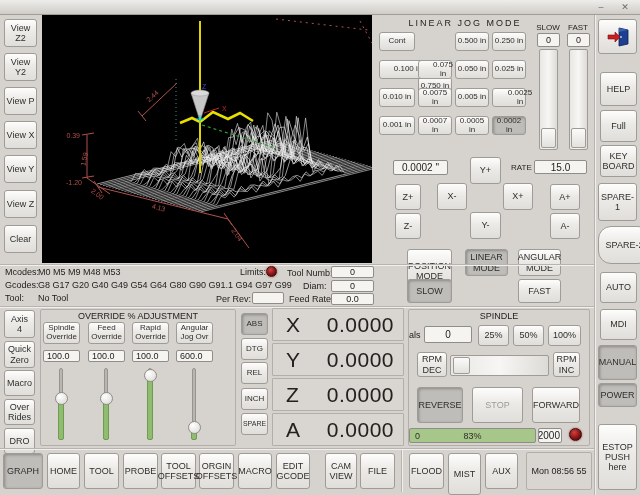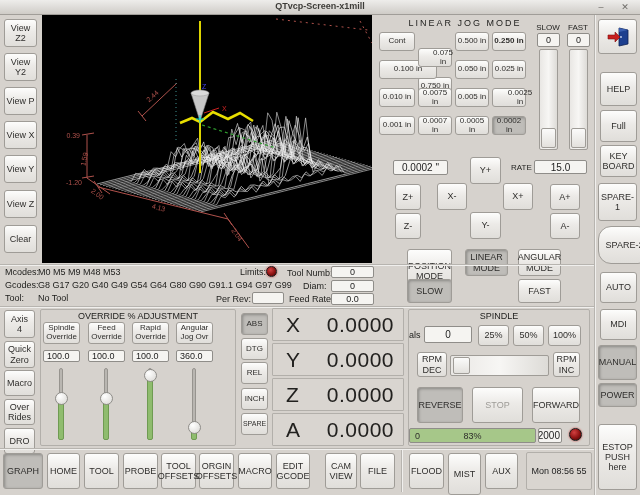--- a/index.html
+++ b/index.html
@@ -74,21 +74,20 @@
     display:flex;align-items:center;box-sizing:border-box;
   }
   .dro-letter{font-size:21px;color:#22211f;padding-left:13px;flex:0 0 auto;}
   .dro-value{font-size:21px;color:#22211f;margin-left:auto;padding-right:9px;letter-spacing:.5px;}
   .graph{position:absolute;background:#000;}
 </style>
 </head>
 <body>
 
 <div class="titlebar">
-  <span class="title">QTvcp-Screen-x1mill</span>
   <span class="winbtn" style="right:32px;">–</span>
   <span class="winbtn" style="right:8px;">✕</span>
 </div>
 
 <div class="btn" style="left:4px;top:19px;width:33px;height:28px;">View Z2</div>
 <div class="btn" style="left:4px;top:53px;width:33px;height:28px;">View Y2</div>
 <div class="btn" style="left:4px;top:87px;width:33px;height:28px;">View P</div>
 <div class="btn" style="left:4px;top:121px;width:33px;height:28px;">View X</div>
 <div class="btn" style="left:4px;top:155px;width:33px;height:28px;">View Y</div>
 <div class="btn" style="left:4px;top:190px;width:33px;height:28px;">View Z</div>
@@ -173,23 +172,23 @@
       <text x="160" y="74" font-size="7" fill="#4444ee">Z</text>
     </g>
   </svg>
 </div>
 
 <div class="lbl" style="left:400px;top:18px;width:130px;text-align:center;letter-spacing:2px;">LINEAR JOG MODE</div>
 
 <div class="btn small" style="left:379px;top:32px;width:36px;height:19px;">Cont</div>
 <div class="btn small" style="left:418px;top:32px;width:34px;height:19px;margin-top:45px;">0.750 in</div>
 <div class="btn small" style="left:455px;top:32px;width:34px;height:19px;">0.500 in</div>
-<div class="btn small" style="left:492px;top:32px;width:34px;height:19px;font-weight:bold;">0.250 in</div>
+<div class="btn small" style="left:492px;top:32px;width:34px;height:19px;">0.250 in</div>
 <div class="btn small" style="left:379px;top:60px;width:58px;height:19px;">0.100 in</div>
-<div class="btn small" style="left:418px;top:48px;width:34px;height:19px;padding-left:16px;">0.075 in</div>
+<div class="btn small" style="left:418px;top:60px;width:34px;height:19px;padding-left:16px;">0.075 in</div>
 <div class="btn small" style="left:455px;top:60px;width:34px;height:19px;">0.050 in</div>
 <div class="btn small" style="left:492px;top:60px;width:34px;height:19px;">0.025 in</div>
 <div class="btn small" style="left:379px;top:88px;width:36px;height:19px;">0.010 in</div>
 <div class="btn small" style="left:418px;top:88px;width:34px;height:19px;">0.0075 in</div>
 <div class="btn small" style="left:455px;top:88px;width:34px;height:19px;">0.005 in</div>
 <div class="btn small" style="left:492px;top:88px;width:34px;height:19px;padding-left:22px;">0.0025 in</div>
 <div class="btn small" style="left:379px;top:116px;width:36px;height:19px;">0.001 in</div>
 <div class="btn small" style="left:418px;top:116px;width:34px;height:19px;">0.0007 in</div>
 <div class="btn small" style="left:455px;top:116px;width:34px;height:19px;">0.0005 in</div>
 <div class="btn small active" style="left:492px;top:116px;width:34px;height:19px;">0.0002 in</div>
@@ -263,21 +262,21 @@
 <div class="btn small" style="left:88px;top:322px;width:37px;height:22px;">Feed
 Override</div>
 <div class="btn small" style="left:132px;top:322px;width:37px;height:22px;">Rapid
 Override</div>
 <div class="btn small" style="left:176px;top:322px;width:37px;height:22px;">Angular
 Jog Ovr</div>
 
 <div class="field" style="left:43px;top:350px;width:37px;height:12px;justify-content:flex-start;padding-left:3px;">100.0</div>
 <div class="field" style="left:88px;top:350px;width:37px;height:12px;justify-content:flex-start;padding-left:3px;">100.0</div>
 <div class="field" style="left:132px;top:350px;width:37px;height:12px;justify-content:flex-start;padding-left:3px;">100.0</div>
-<div class="field" style="left:176px;top:350px;width:37px;height:12px;justify-content:flex-start;padding-left:3px;">360.0</div>
+<div class="field" style="left:176px;top:350px;width:37px;height:12px;justify-content:flex-start;padding-left:3px;">600.0</div>
 
 <div class="slider-rail" style="left:59px;top:368px;height:72px;"></div>
 <div class="slider-fill" style="left:58px;top:398px;height:42px;"></div>
 <div class="slider-knob" style="left:55px;top:392px;"></div>
 
 <div class="slider-rail" style="left:104px;top:368px;height:72px;"></div>
 <div class="slider-fill" style="left:103px;top:398px;height:42px;"></div>
 <div class="slider-knob" style="left:100px;top:392px;"></div>
 
 <div class="slider-rail" style="left:148px;top:368px;height:72px;"></div>

